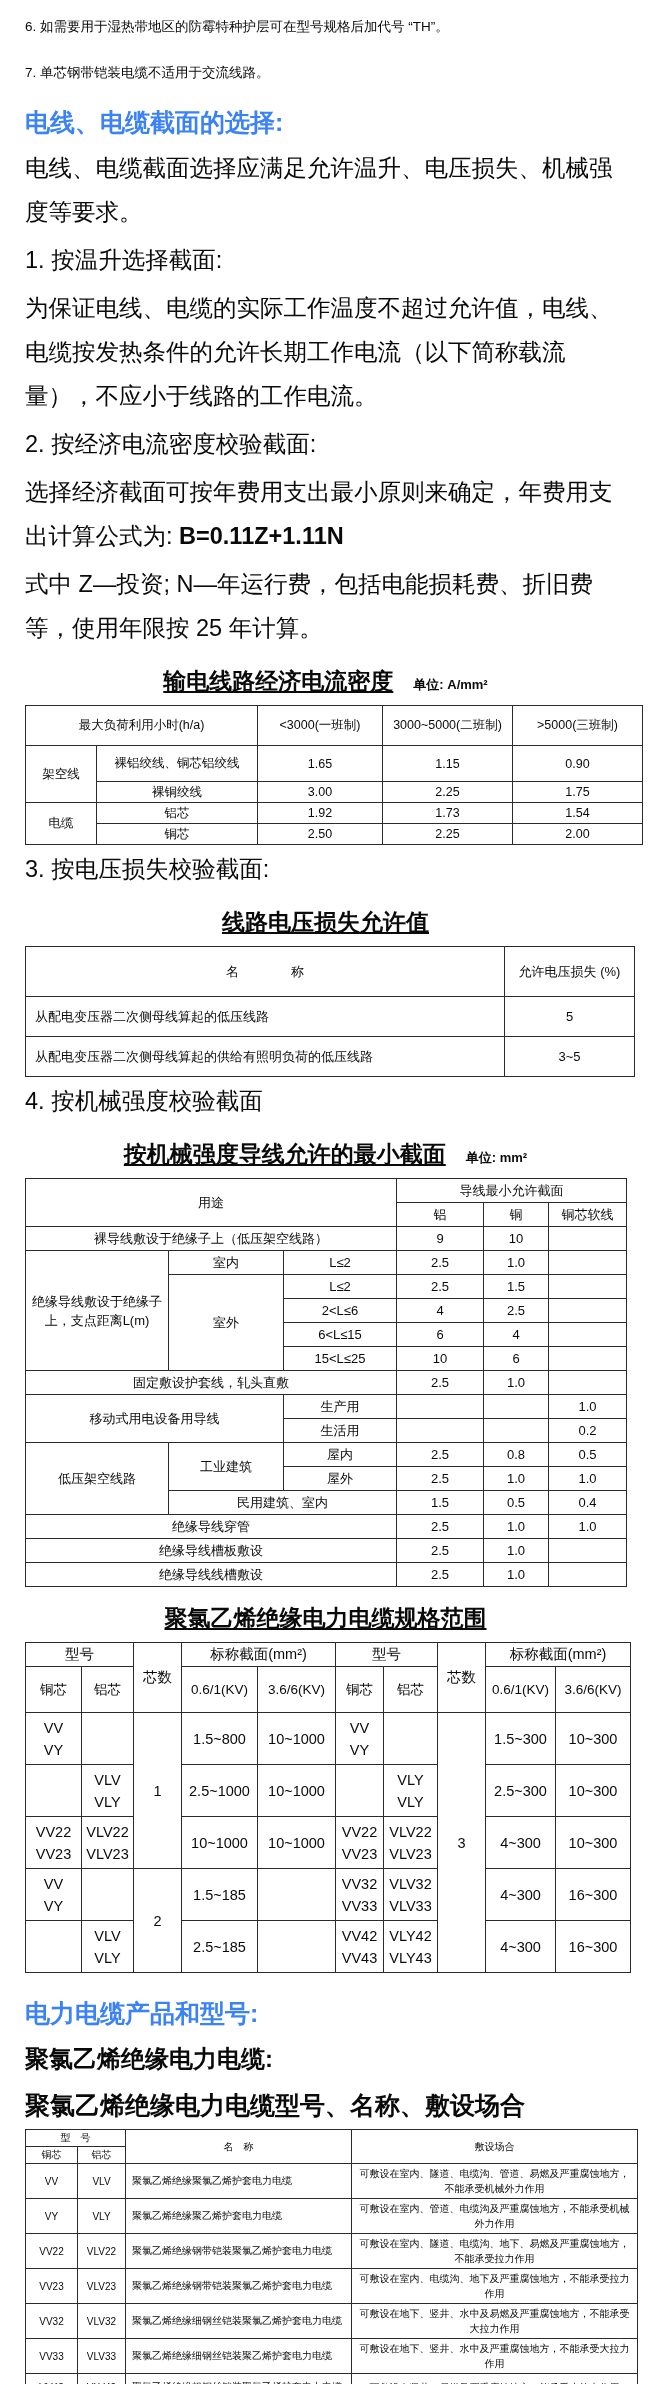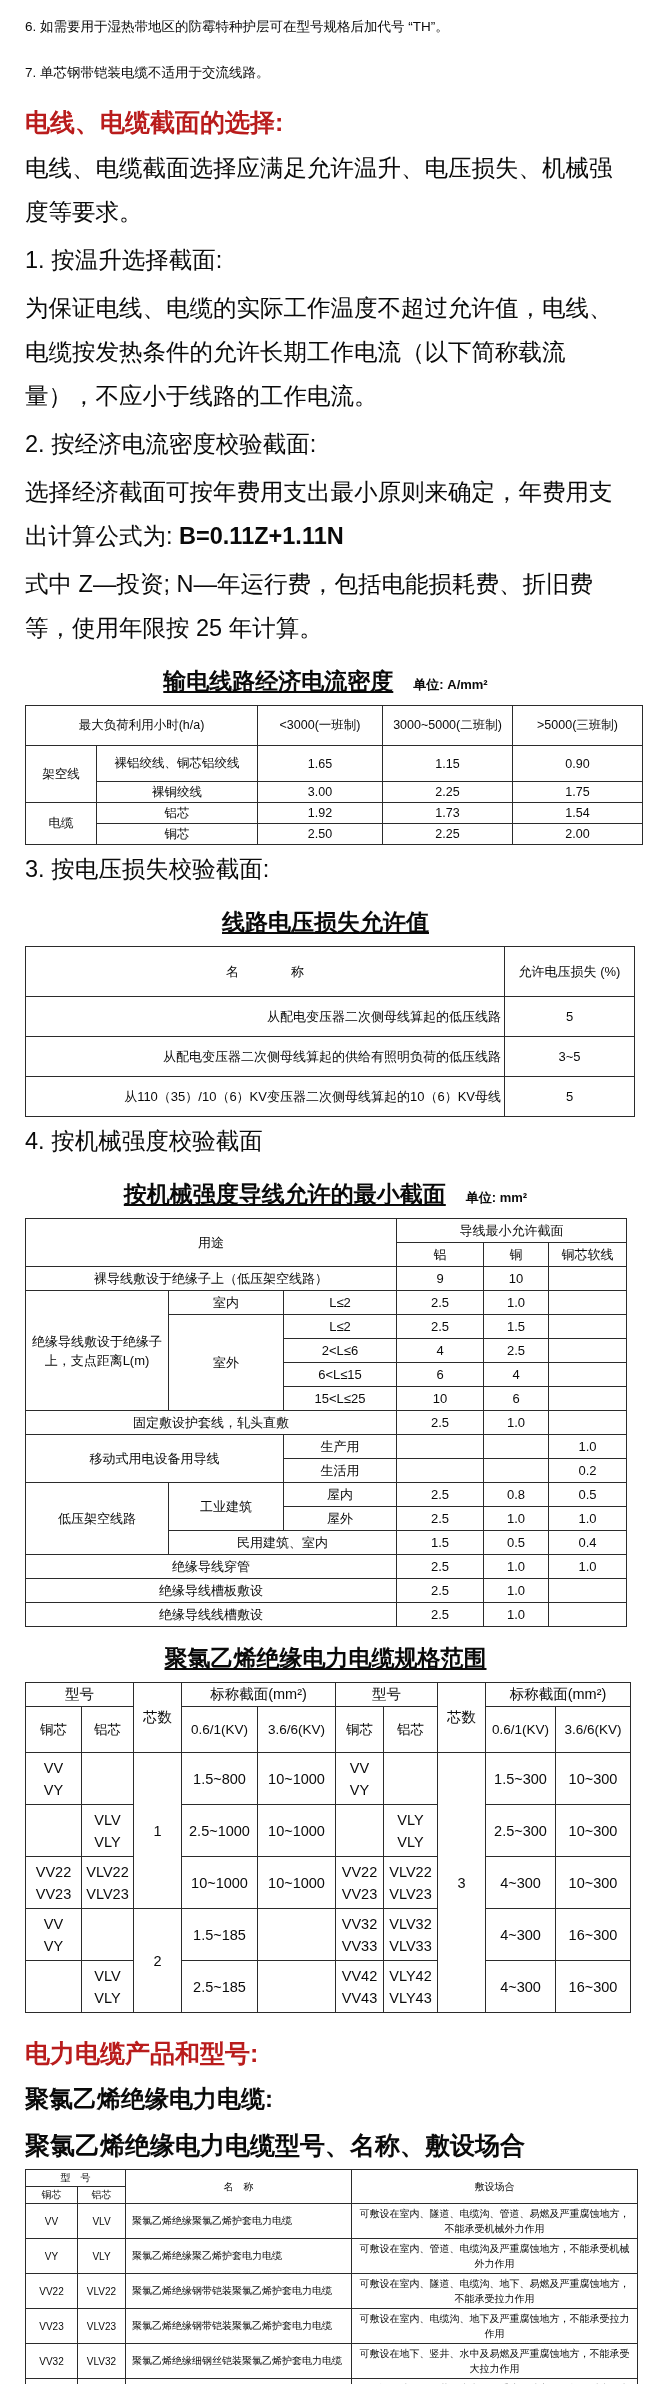--- a/index.html
+++ b/index.html
@@ -6,21 +6,21 @@
   body{
     width:651px;min-height:2384px;
     font-family:"Liberation Sans","DejaVu Sans",sans-serif;
     color:#0a0a0a;
   }
   .page{padding:6px 25px 30px 25px;}
 
   .note{font-size:13.5px;margin:12px 0 0 0;line-height:18px;}
   .note + .note{margin-top:28px;}
 
-  .h-blue{font-size:25px;font-weight:bold;color:#b91c1c;margin:24px 0 8px 0;line-height:32px;}
+  .h-blue{font-size:25px;font-weight:bold;color:#3b82f6;margin:24px 0 8px 0;line-height:32px;}
   .h-black{font-size:24px;font-weight:bold;color:#0a0a0a;margin:14px 0 8px 0;line-height:32px;}
 
   p.body{font-size:23.5px;line-height:44px;margin:2px 0 4px 0;}
   .formula{font-weight:bold;}
 
   .caption{display:flex;justify-content:center;align-items:baseline;gap:20px;
            margin:16px 0 8px 0;}
   .caption .tt{font-size:23px;font-weight:bold;text-decoration:underline;}
   .caption .unit{font-size:13px;font-weight:bold;}
 
@@ -31,21 +31,21 @@
   
   .t1{font-size:12.5px;}
   .t1 tr{height:21px;}
   .t1 tr.h{height:40px;}
   .t1 tr.r1{height:36px;}
 
   
   .t2{font-size:13px;}
   .t2 tr{height:40px;}
   .t2 tr.h{height:50px;}
-  .t2 td.name{text-align:right;padding-left:9px;}
+  .t2 td.name{text-align:left;padding-left:9px;font-family:Liberation Serif, serif;}
 
   
   .t3{font-size:13px;}
   .t3 tr{height:24px;}
   .t3 td.wrap{line-height:19px;}
 
   
   .t4{font-size:14.5px;padding-left:44px;}
   .t4 tr{height:52px;}
   .t4 tr.h1{height:24px;}
@@ -145,24 +145,20 @@
       <td>名　　　　称</td>
       <td>允许电压损失 (%)</td>
     </tr>
     <tr>
       <td class="name">从配电变压器二次侧母线算起的低压线路</td>
       <td>5</td>
     </tr>
     <tr>
       <td class="name">从配电变压器二次侧母线算起的供给有照明负荷的低压线路</td>
       <td>3~5</td>
-    </tr>
-    <tr>
-      <td class="name">从110（35）/10（6）KV变压器二次侧母线算起的10（6）KV母线</td>
-      <td>5</td>
     </tr>
   </tbody>
     </table>
 
   <p class="body sec-title">4. 按机械强度校验截面</p>
 
   <div class="caption">
     <span class="tt">按机械强度导线允许的最小截面</span>
     <span class="unit">单位: mm²</span>
   </div>

